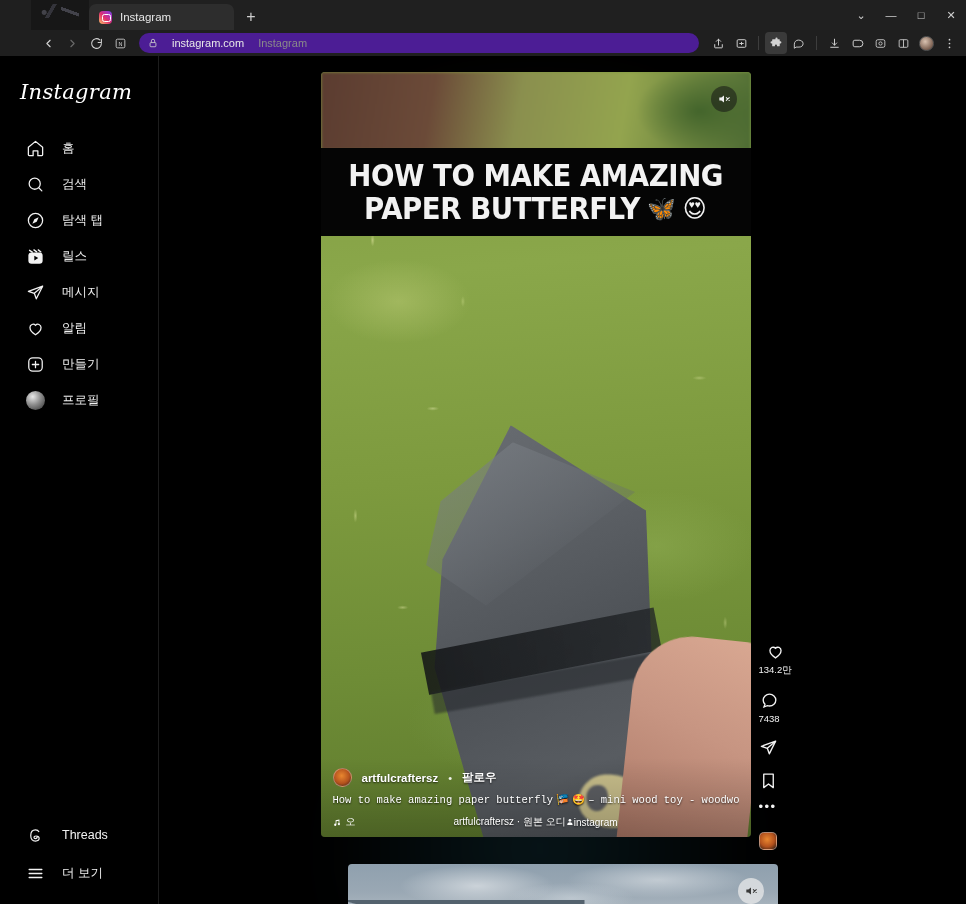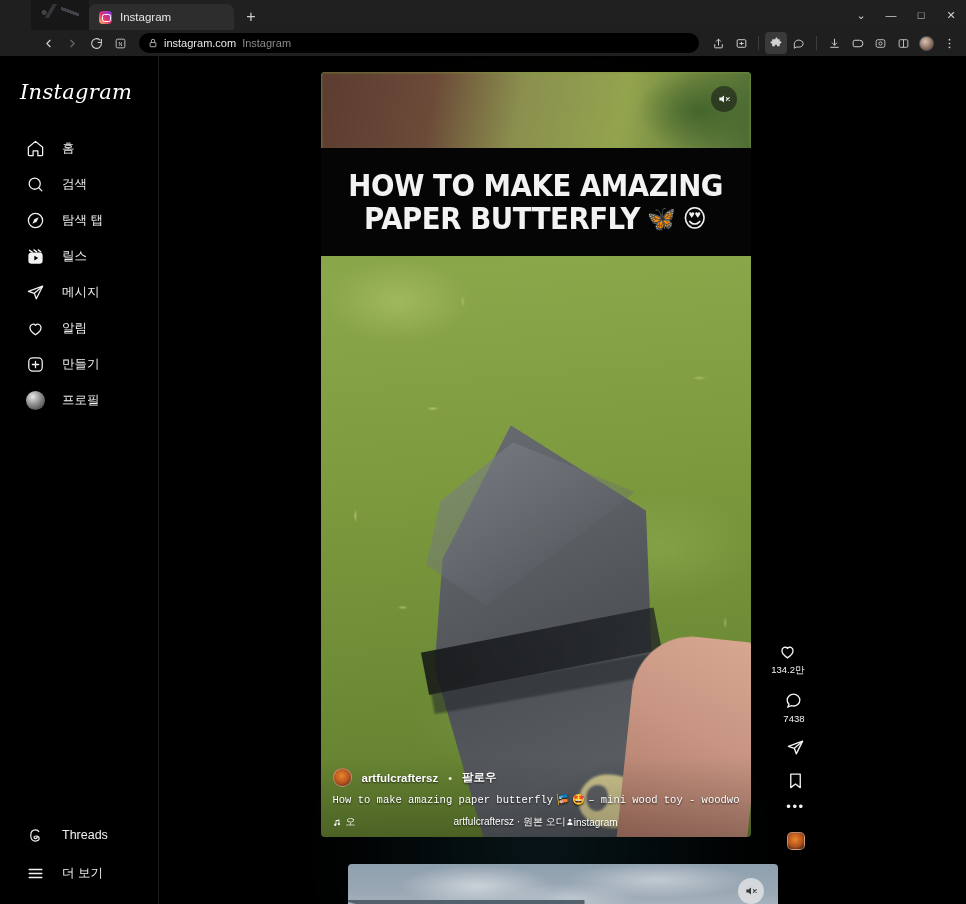--- a/index.html
+++ b/index.html
@@ -64,22 +64,22 @@
     height:26px; background:#1f1f1f; display:flex; align-items:center;
     padding:0 6px; gap:2px; position:relative;
   }
   .tbtn { width:22px; height:22px; display:flex; align-items:center; justify-content:center;
           color:#d2d2d2; border-radius:4px; flex:none; }
   .tbtn.dim { color:#6a6a6a; }
   .tbtn.active { background:#3a3a3a; }
   .tb-sep { width:1px; height:14px; background:#3d3d3d; margin:0 5px; flex:none; }
 
   .omnibox {
-    flex:1; height:20px; background:#000000; border-radius:10px;
-    display:flex; align-items:center; gap:6px; padding:0 9px; margin:0 6px;
+    flex:1; height:20px; background:#4c1d95; border-radius:10px;
+    display:flex; align-items:center; gap:14px; padding:0 9px; margin:0 6px;
     min-width:0;
   }
   .omni-url { color:#e8e8e8; font-size:11px; white-space:nowrap; }
   .omni-sub { color:#8a8a8a; font-size:11px; white-space:nowrap; }
   .tb-right { display:flex; align-items:center; gap:1px; }
   .avatar-tb {
     width:15px; height:15px; border-radius:50%;
     background:radial-gradient(circle at 40% 35%, #d9c2b0, #7c6152 70%, #4a3a33);
     border:1px solid #555;
   }
@@ -202,21 +202,21 @@
     background:#5e6064; border-radius:50% 40% 55% 45%;
   }
   .hand {
     position:absolute; right:-6px; bottom:-10px; width:130px; height:210px;
     background:linear-gradient(200deg,#d9a892 0%, #c79582 45%, #ab7765 100%);
     border-radius:60px 20px 0 0; transform:rotate(6deg); filter:blur(.6px);
   }
 
   
   .titlecard {
-    position:absolute; left:0; right:0; top:76px; height:108px;
+    position:absolute; left:0; right:0; top:76px; height:88px;
     background:#050505; display:flex; flex-direction:column;
     align-items:center; justify-content:center; gap:2px;
   }
   .tcline {
     color:#f2f2f2; font-family:"DejaVu Sans", sans-serif;
     font-weight:700; font-size:30px; letter-spacing:-.5px;
     line-height:1.05; white-space:nowrap;
     transform: scaleX(.92);
   }
   .tcline2 { display:flex; align-items:center; gap:8px; }
@@ -252,21 +252,21 @@
   .audiorow { display:flex; align-items:center; gap:6px; position:relative; height:14px; }
   .audio-left { display:flex; align-items:center; gap:4px; color:#fff; font-size:10px; flex:none; }
   .audio-mid {
     position:absolute; left:50%; transform:translateX(-50%);
     color:#fff; font-size:10px; display:flex; align-items:center; 
     text-shadow:0 1px 2px rgba(0,0,0,.7); white-space:nowrap;
   }
 
   
   .rail {
-    width:46px; display:flex; flex-direction:column; align-items:flex-end;
+    width:46px; display:flex; flex-direction:column; align-items:flex-start;
     gap:14px; padding-top:570px; margin-left:8px;
   }
   .rail-item { display:flex; flex-direction:column; align-items:center; gap:3px; }
   .rail-count { color:#f2f2f2; font-size:9.5px; }
   .rail-thumb {
     width:18px; height:18px; border-radius:5px; margin-top:8px;
     background:radial-gradient(circle at 45% 40%, #e9872f 0%, #b4521d 55%, #2a1a12 100%);
     border:1px solid rgba(255,255,255,.4);
   }
   .rail-dots { color:#f2f2f2; font-size:13px; letter-spacing:1.5px; line-height:6px; }

